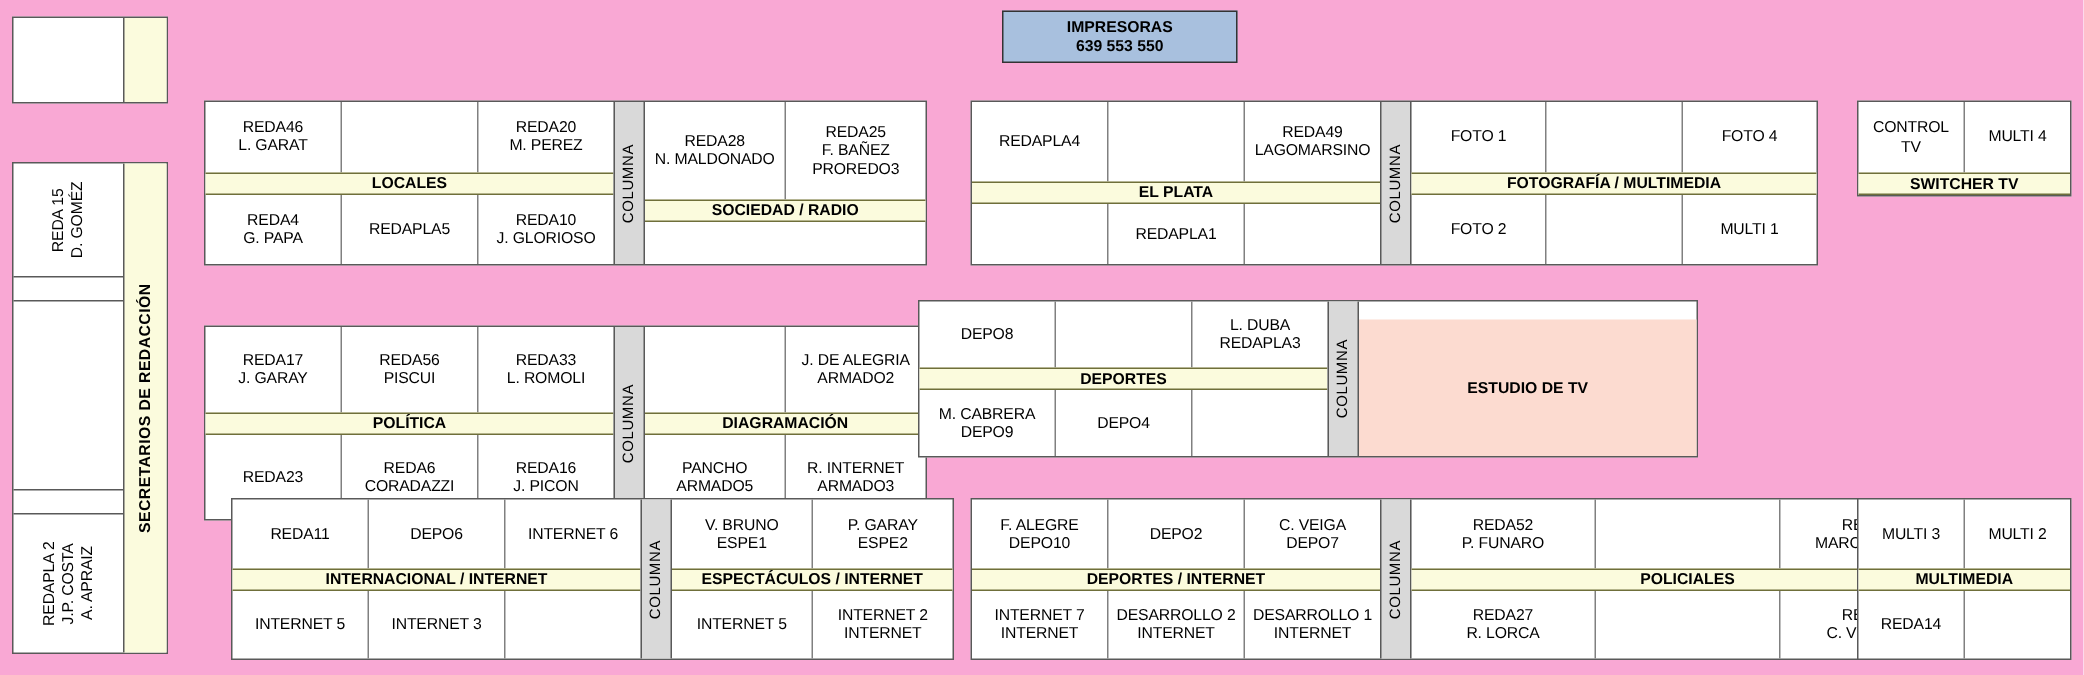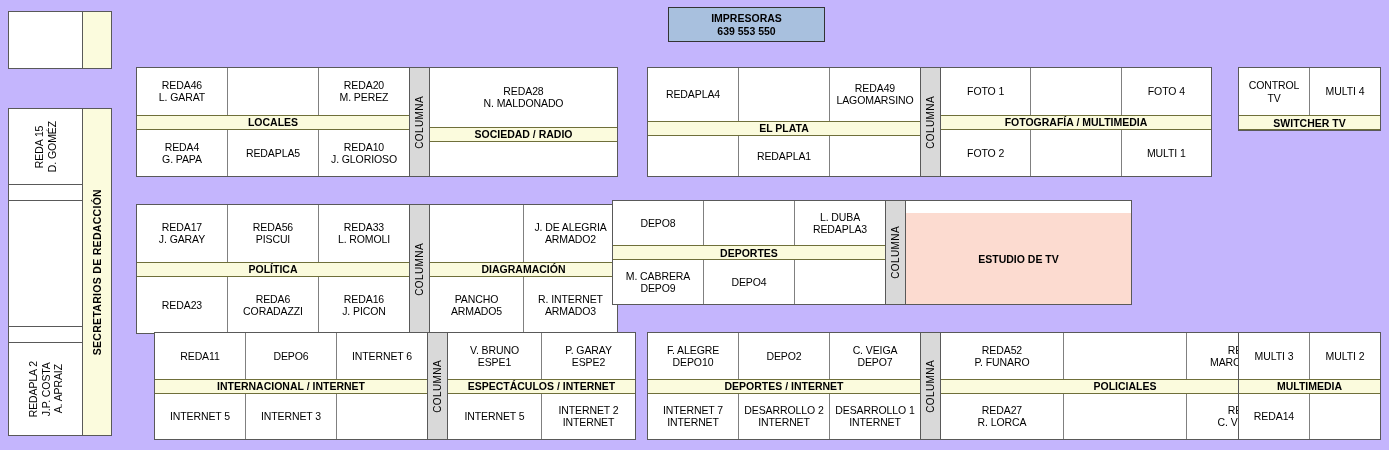--- a/index.html
+++ b/index.html
@@ -7,21 +7,21 @@
   body{
     font-family:"Liberation Sans","DejaVu Sans",sans-serif;
     color:#000000;
     -webkit-font-smoothing:antialiased;
   }
   #stage{
     position:relative;
     width:1389px;
     height:450px;
     overflow:hidden;
-    background:#c4b5fd;
+    background:#f9a8d4;
   }
 
   
   .blk{position:absolute;box-sizing:border-box;}
   .grid{
     display:flex;
     flex-direction:row;
     border:1.5px solid #595959;
     box-sizing:border-box;
     background:#ffffff;
@@ -233,20 +233,23 @@
       </div>
 
       <div class="columna">
         <span>COLUMNA</span>
       </div>
 
       <div class="section" style="flex:1 1 auto;">
         <div class="rowcells top">
           <div class="cell">REDA28
 N. MALDONADO</div>
+          <div class="cell">REDA25
+F. BAÑEZ
+PROREDO3</div>
         </div>
         <div class="bar">SOCIEDAD / RADIO</div>
         <div class="rowcells">
           <div class="cell"></div>
         </div>
       </div>
 
     </div>
   </div>
 
@@ -294,21 +297,21 @@
       <div class="section" style="flex:1 1 auto;">
         <div class="rowcells top">
           <div class="cell">CONTROL TV</div>
           <div class="cell">MULTI 4</div>
         </div>
         <div class="bar">SWITCHER TV</div>
       </div>
     </div>
   </div>
 
-  <div class="blk" style="left:136px;top:204px;width:482px;height:130px;">
+  <div class="blk" style="left:136px;top:217px;width:482px;height:130px;">
     <div class="grid">
 
       <div class="section" style="flex:0 0 272px;">
         <div class="rowcells top">
           <div class="cell">REDA17
 J. GARAY</div>
           <div class="cell">REDA56
 PISCUI</div>
           <div class="cell">REDA33
 L. ROMOLI</div>

